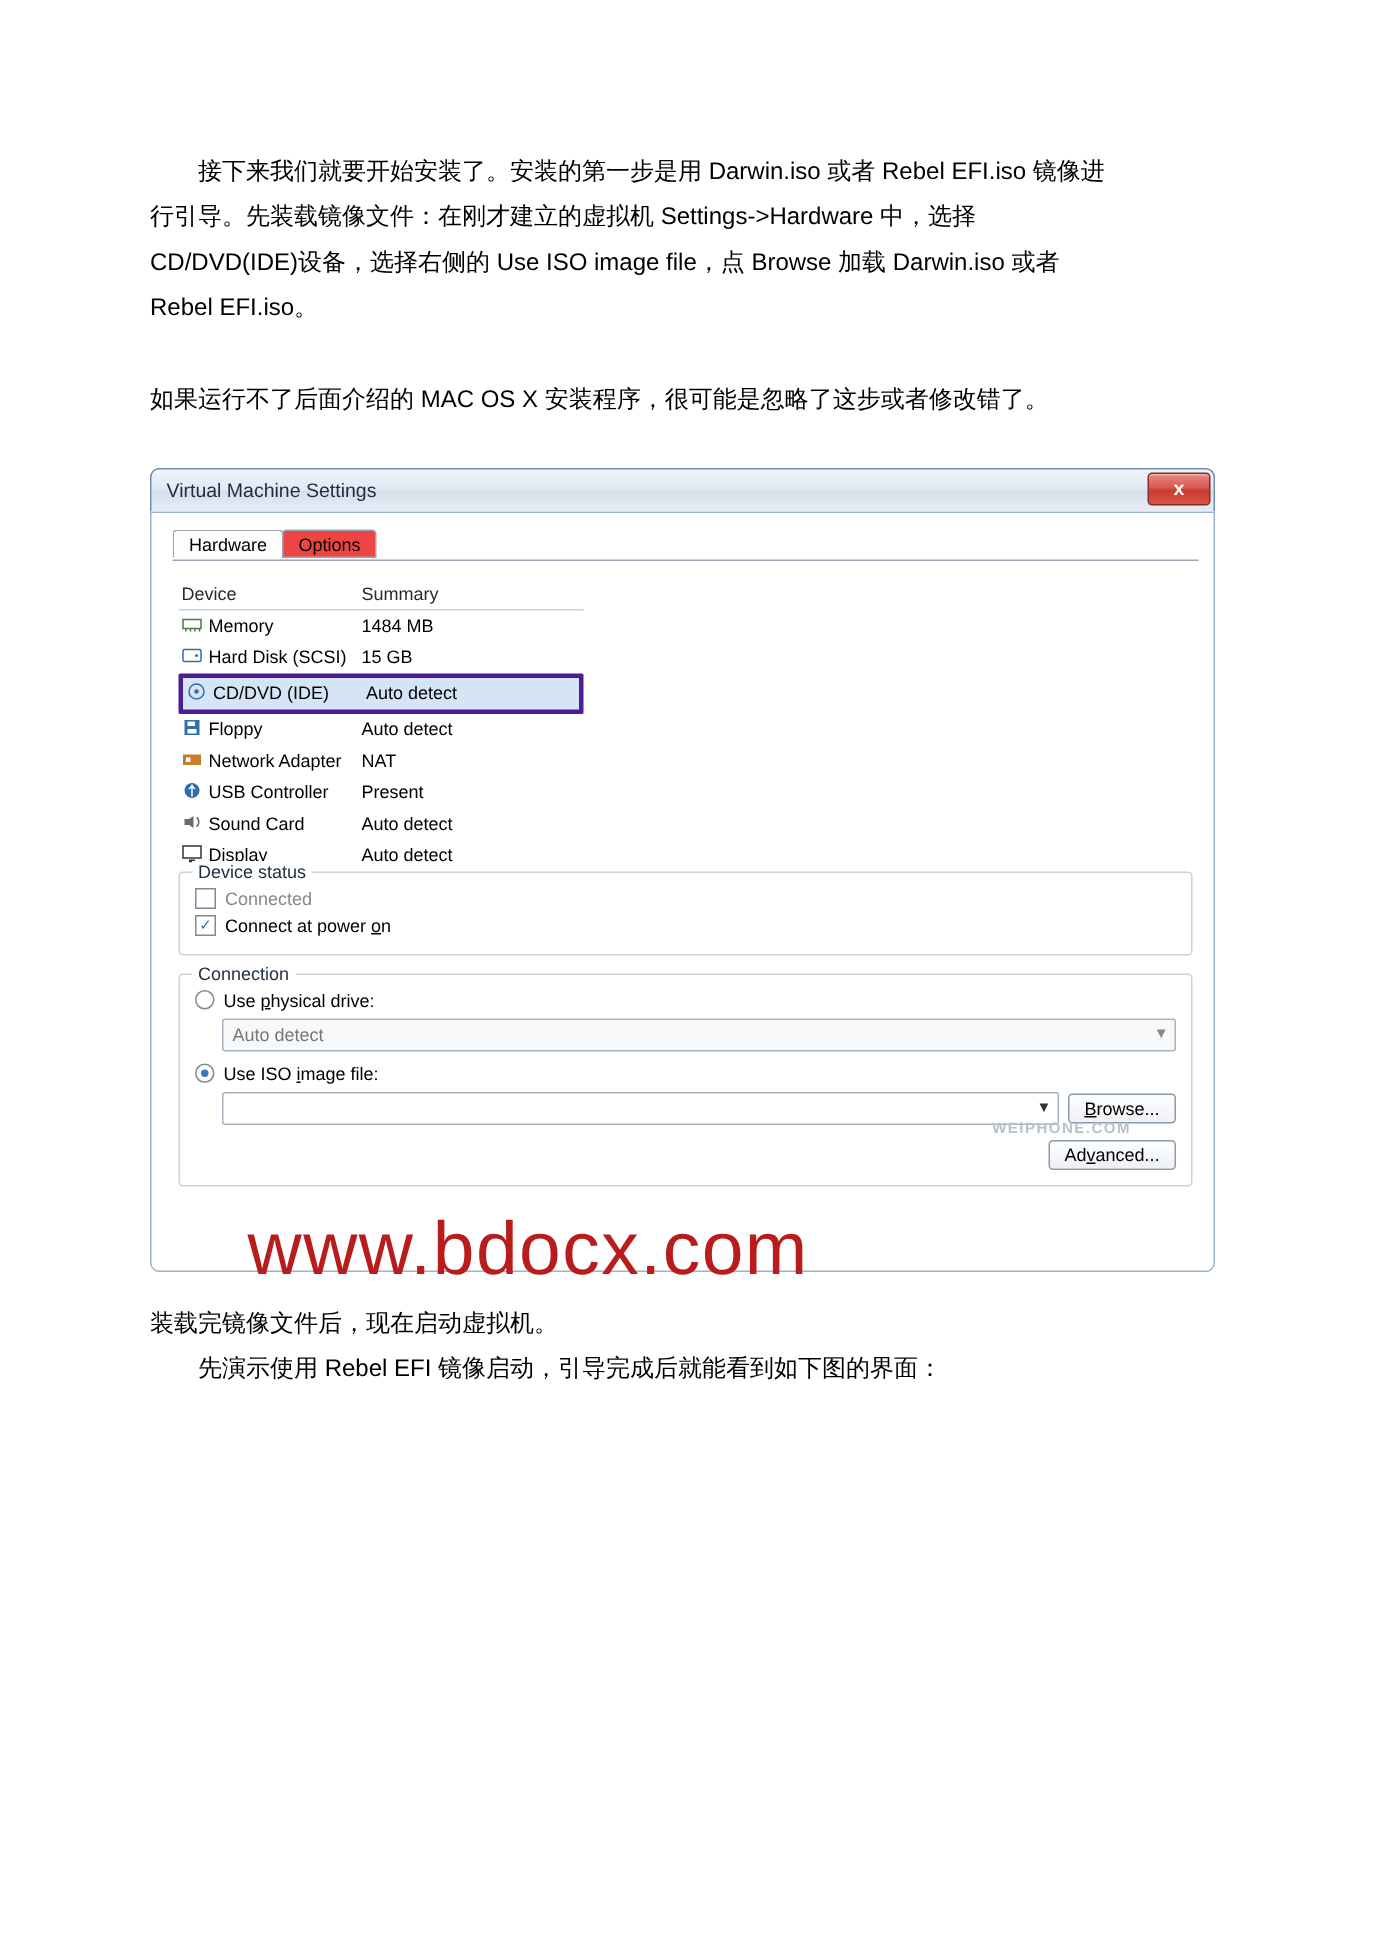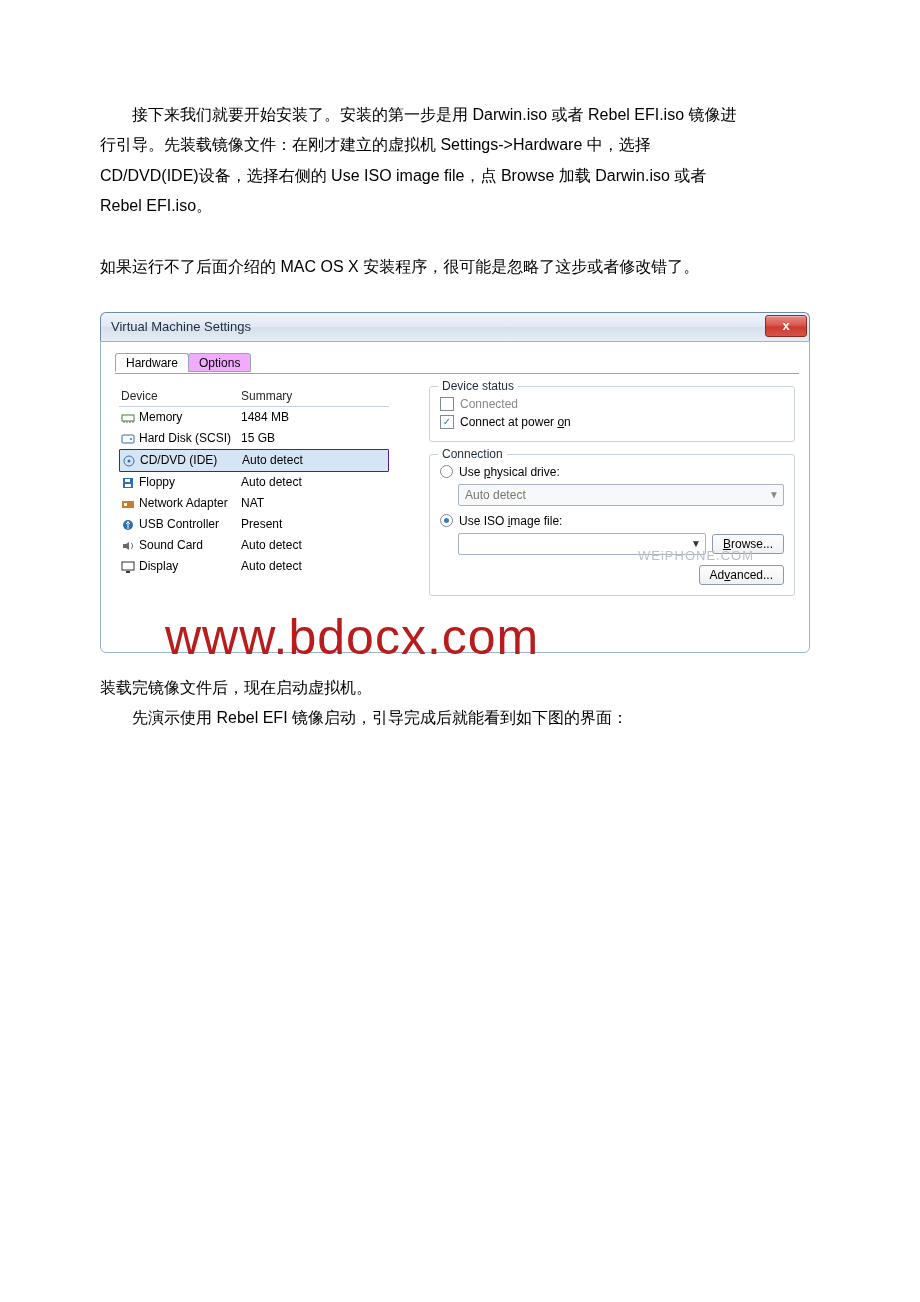--- a/index.html
+++ b/index.html
@@ -17,21 +17,21 @@
     box-sizing: border-box;
   }
   .para {
     line-height: 1.9;
     margin: 0 0 30px 0;
     font-size: 16px;
   }
   .indent {
     text-indent: 2em;
   }
-  .nobottom { margin-bottom: 0; }
+  .nobottom { margin-bottom: 0; font-family: Liberation Mono, monospace; }
 
   
   .dialog-wrap {
     width: 710px;
     margin: 10px 0 20px 0;
   }
   .titlebar {
     height: 28px;
     background: linear-gradient(#f0f4fb,#e2e9f3 48%,#d6dfeb 52%,#e6edf6);
     border: 1px solid #6e8aa9;
@@ -78,32 +78,32 @@
     border-bottom-color: #fff;
     border-top-left-radius: 3px;
     border-top-right-radius: 3px;
     background: #fdfdfd;
     padding: 2px 10px 1px;
     margin-right: -1px;
     position: relative;
     top: 1px;
   }
   .tab.inactive {
-    background: #f0abfc;
+    background: #ef4444;
     border-bottom-color: #9aa5b1;
   }
   .tabbar-line {
     border-bottom: 1px solid #9aa5b1;
     margin-top: -1px;
   }
   .cols {
     display: flex;
-    gap: 40px;
     padding: 12px 4px 4px 4px;
     position: relative;
+    flex-direction: column;
   }
   .leftcol {
     width: 270px;
     font-size: 12px;
   }
   .dev-head {
     display: flex;
     border-bottom: 1px solid #c8d1dc;
     padding: 3px 2px;
     color: #2a2a2a;
@@ -112,25 +112,25 @@
   .head-summary { flex: 1; }
   .dev-list .row {
     display: flex;
     align-items: center;
     padding: 2px 2px;
     height: 17px;
   }
   .dev-list .cell-name {
     width: 120px;
     display: flex;
-    align-items: flex-end;
+    align-items: flex-start;
     gap: 4px;
   }
   .dev-list .cell-summary { flex: 1; }
-  .row.sel { background: #d6e5f5; border: 1px solid #4c1d95; border-radius: 1px; }
+  .row.sel { background: #d6e5f5; border: 3px solid #4c1d95; border-radius: 1px; }
   .ico {
     width: 14px; height: 12px;
     display: inline-flex;
     align-items: center;
     justify-content: center;
   }
   .rightcol {
     flex: 1;
     font-size: 12px;
   }
@@ -226,24 +226,25 @@
   }
   .watermark-area {
     position: relative;
     height: 40px;
     margin-top: -40px;
     pointer-events: none;
   }
   .wm1 {
     position: absolute;
     right: 30px; bottom: 22px;
-    font-size: 13px;
+    font-size: 10px;
     color: #b9c2c6;
     letter-spacing: 1px;
     font-family: Arial, sans-serif;
+    font-weight: bold;
   }
   .wm2 {
     position: absolute;
     left: 50px; bottom: -20px;
     font-size: 50px;
     color: #b91c1c;
     font-family: Arial, sans-serif;
     letter-spacing: 1px;
     font-weight: 400;
   }

